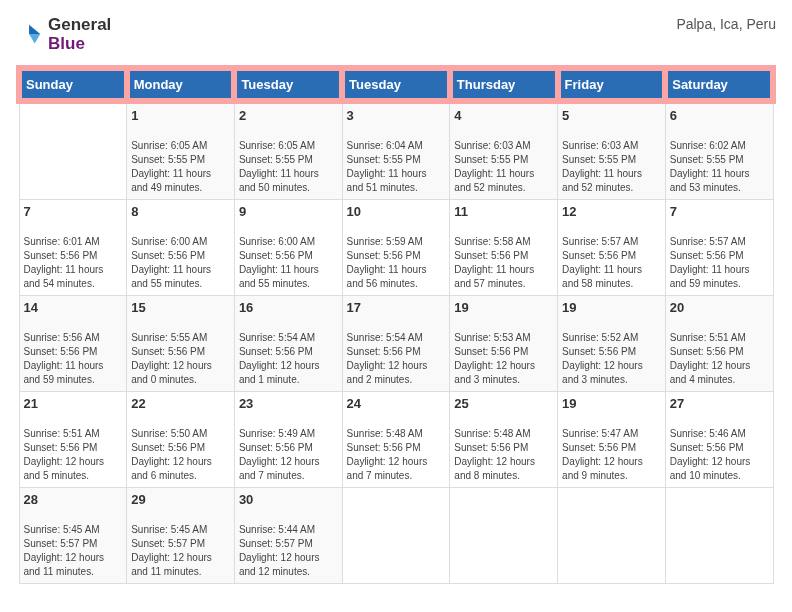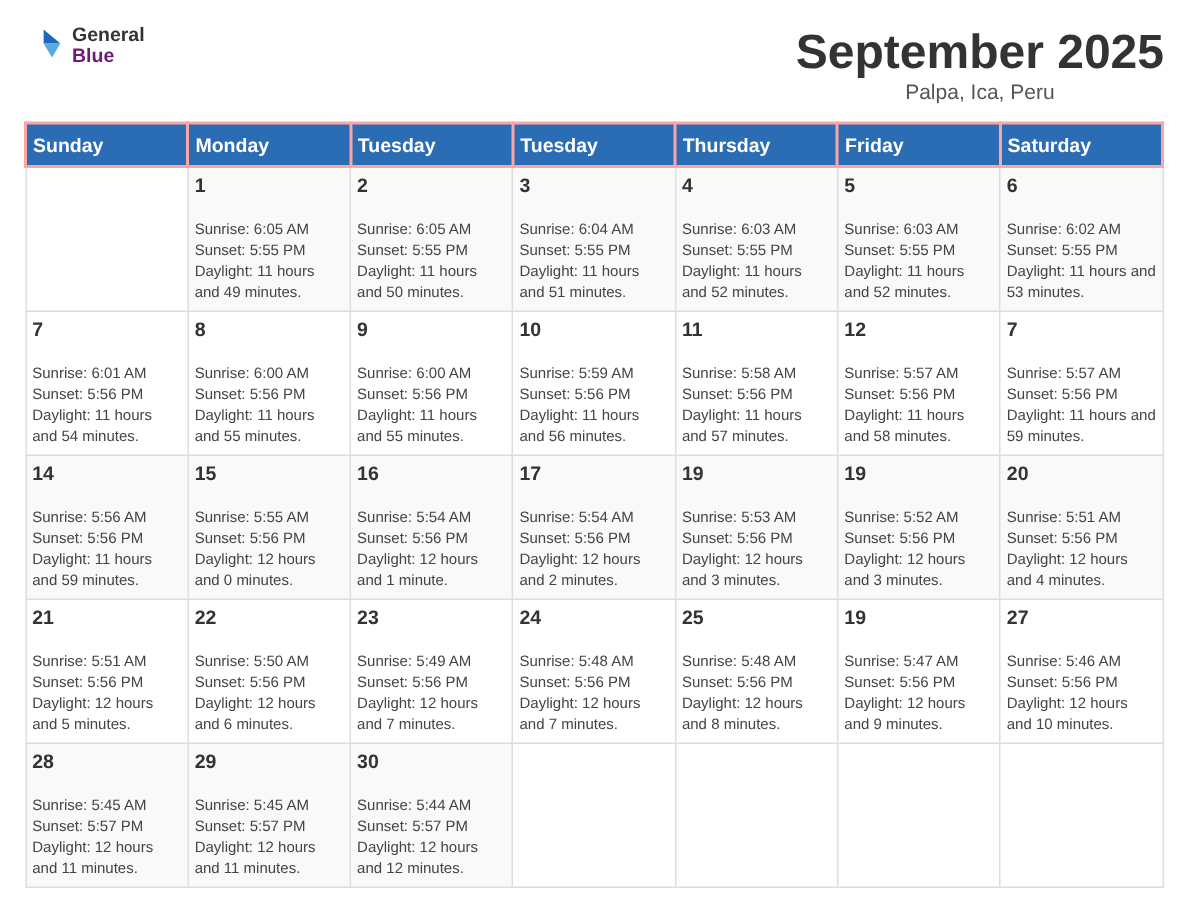--- a/index.html
+++ b/index.html
@@ -15,21 +15,21 @@
       justify-content: space-between;
       align-items: flex-start;
       margin-bottom: 12px;
     }
     .logo {
       display: flex;
       align-items: center;
       gap: 4px;
     }
     .logo-text {
-      font-size: 13px;
+      font-size: 17px;
       font-weight: bold;
       line-height: 1.1;
     }
     .logo-general { color: #333; }
     .logo-blue { color: #701a75; text-align: center; }
     .logo-icon {
       width: 28px;
       height: 28px;
     }
     .title-block {
@@ -50,21 +50,21 @@
       border-collapse: collapse;
       font-size: 11px;
     }
     thead tr th {
       background-color: #2a6db5;
       color: #fff;
       padding: 6px 4px;
       text-align: left;
       font-size: 13px;
       font-weight: bold;
-      border: 2px solid #fca5a5;
+      border: 6px solid #fca5a5;
     }
     tbody tr td {
       vertical-align: top;
       padding: 4px 4px;
       border: 1px solid #ddd;
       height: 80px;
       width: 108px;
     }
     tbody tr:nth-child(odd) td {
       background-color: #f9f9f9;
@@ -98,21 +98,20 @@
       <polygon points="14,4 26,14 14,14" fill="#1a6bb5"></polygon>
       <polygon points="14,14 26,14 20,24" fill="#5aaae0"></polygon>
       <polygon points="4,4 14,4 14,24 4,24" fill="none"></polygon>
     </svg>
     <div class="logo-text">
       <span class="logo-general">General</span><br>
       <span class="logo-blue">Blue</span>
     </div>
   </div>
   <div class="title-block">
-    <div class="month-title">September 2025</div>
     <div class="location">Palpa, Ica, Peru</div>
   </div>
 </div>
 
 <table>
   <thead>
     <tr>
       <th>Sunday</th>
       <th>Monday</th>
       <th>Tuesday</th>

